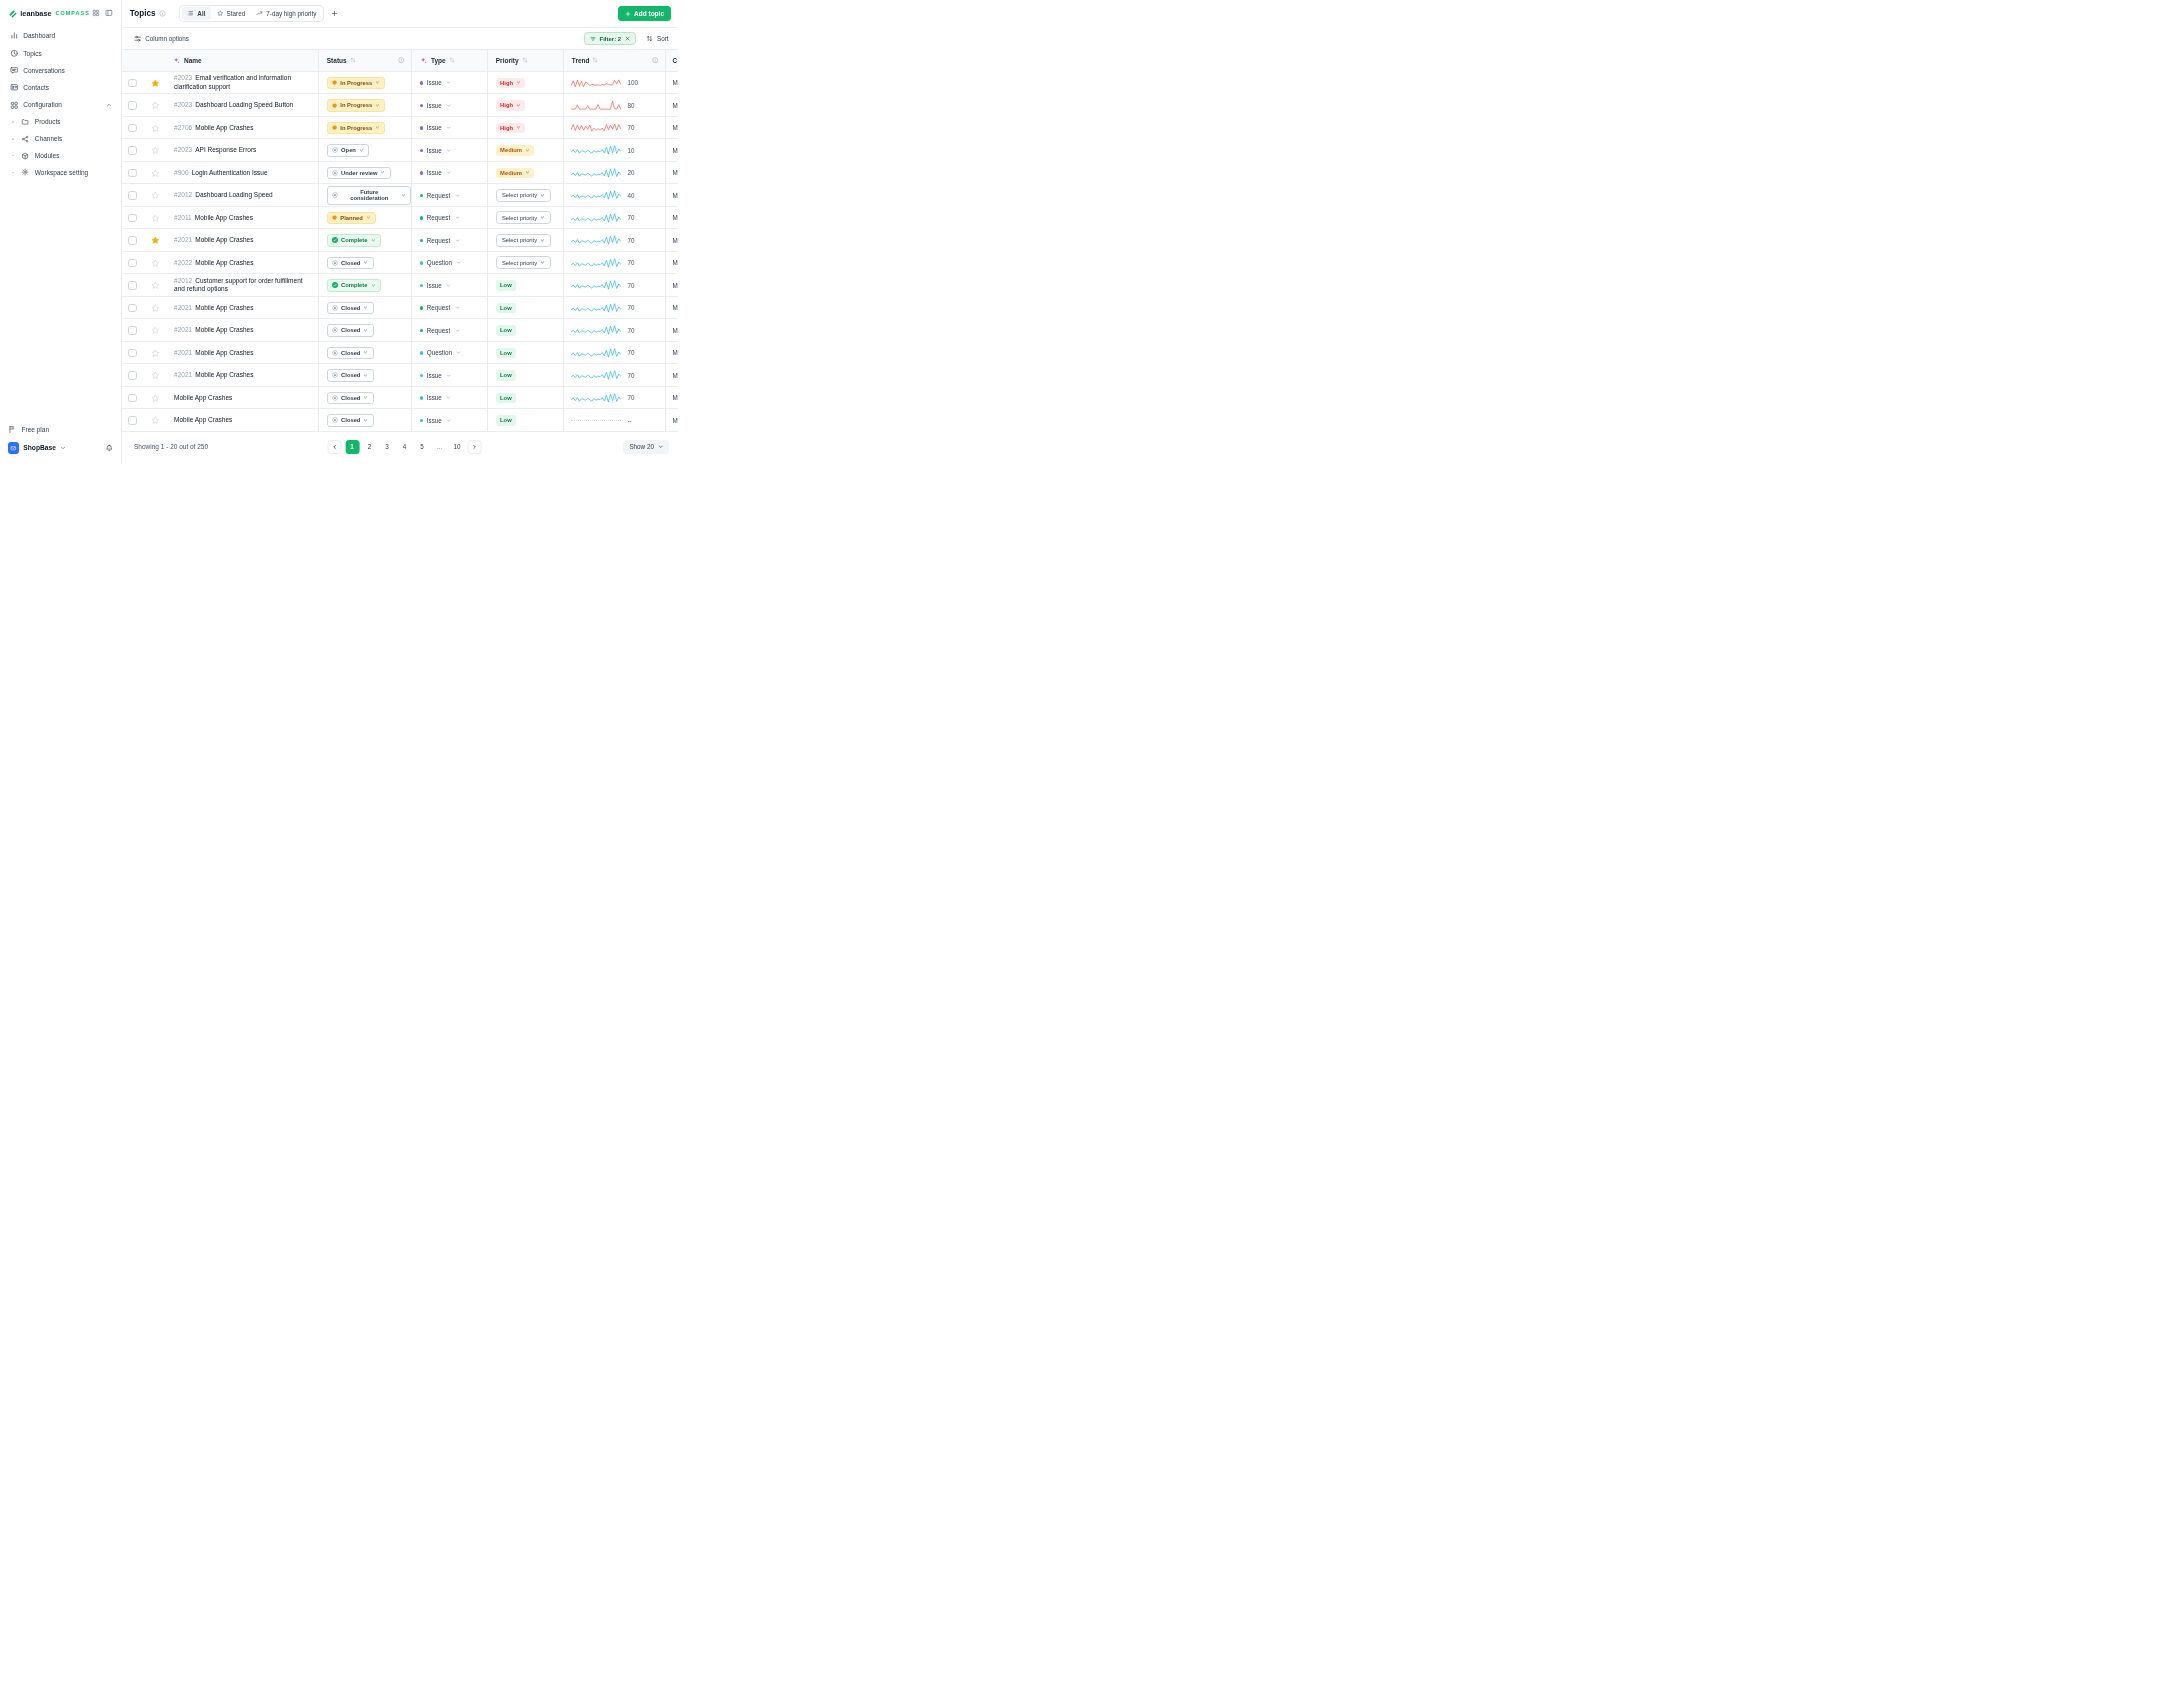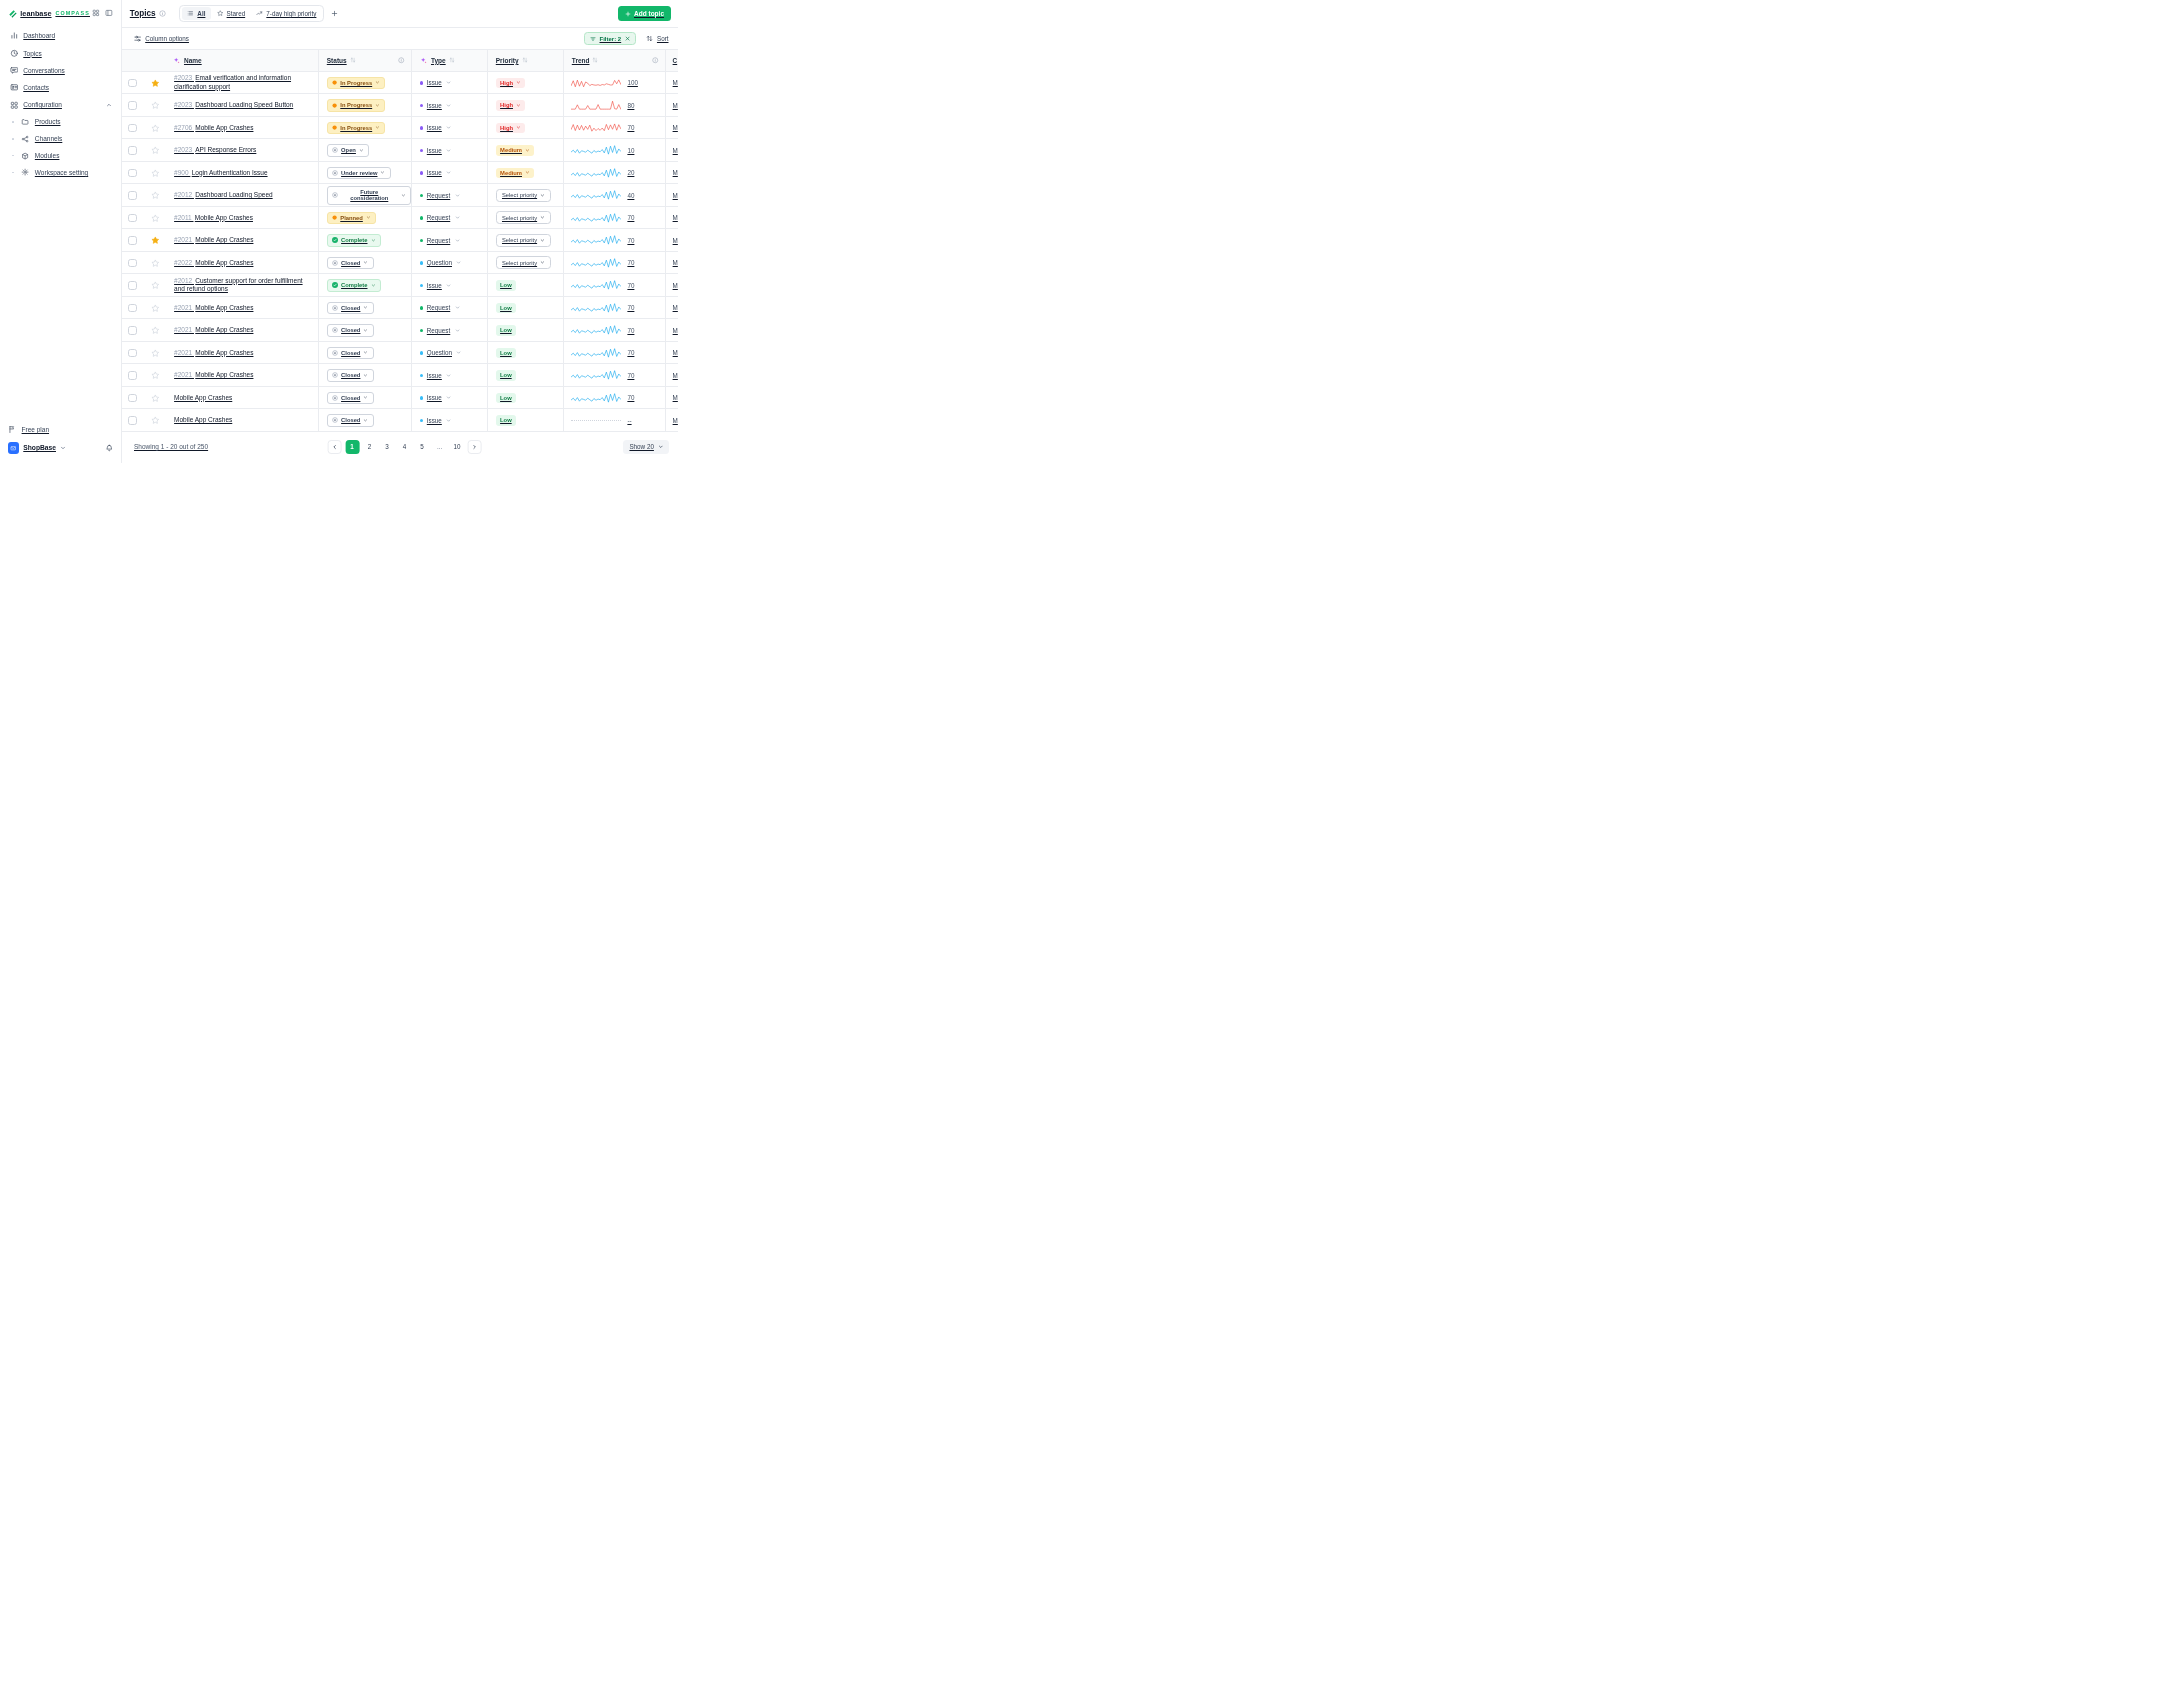--- a/index.html
+++ b/index.html
@@ -1,21 +1,21 @@
 <!DOCTYPE html>
 <html><head>
 <meta charset="utf-8">
 <style>
   * { box-sizing: border-box; margin: 0; padding: 0; }
   html,body { width:678px; height:463px; overflow:hidden; background:#fff;
     font-family:"Liberation Sans", sans-serif; color:#101828; font-size:6px; }
   button { font-family:inherit; background:none; border:none; cursor:pointer; color:inherit; font-size:inherit; }
   svg { display:block; }
 
-  .app { display:flex; height:100%;text-decoration:underline; }
+  .app { display:flex; height:100%; }
 
   
   .sidebar { width:122px; min-width:122px; border-right:0.4px solid #eaecf0; display:flex; flex-direction:column; }
   .sb-head { display:flex; align-items:center; justify-content:space-between; padding:8.6px 7.8px 6px 7.8px; }
   .brand { display:flex; align-items:center; gap:3px; }
   .brand-left { font-size:7.3px; font-weight:700; color:#101828; }
   .brand-right { font-size:5.4px; font-weight:700; color:#12b76a; letter-spacing:1.1px; margin-left:0.9px; }
   .sb-head-icons { display:flex; align-items:center; gap:5.2px; color:#475467; }
   .nav { padding:3.5px 6px; display:flex; flex-direction:column; gap:0.9px; }
   .nav-item { display:flex; align-items:center; gap:5.2px; padding:3.9px 3.5px; border-radius:3.5px;

